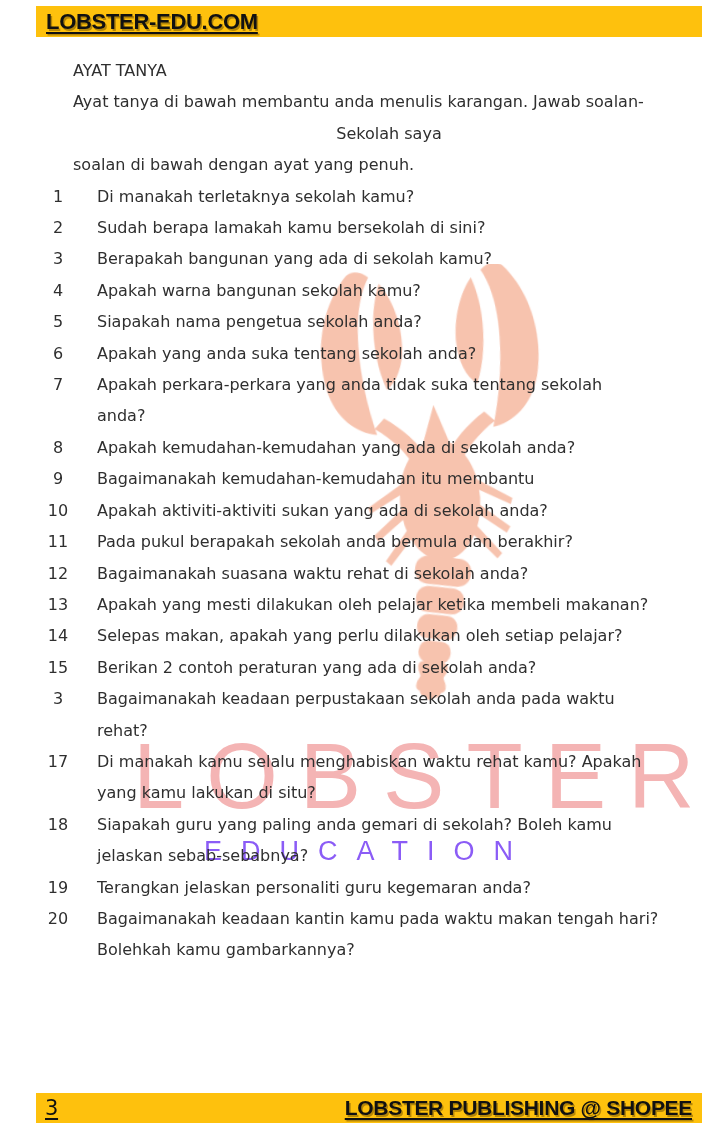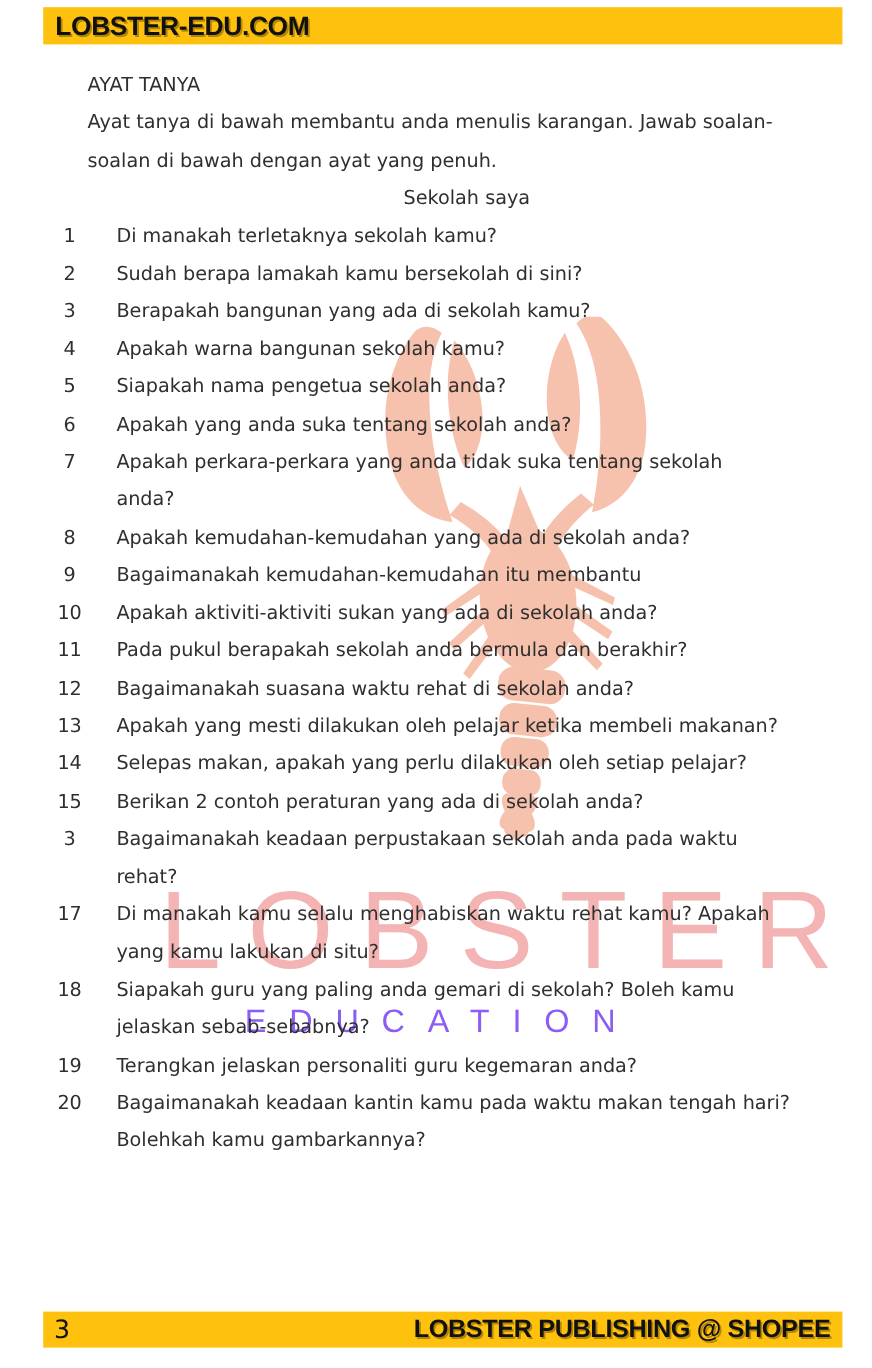--- a/index.html
+++ b/index.html
@@ -9,21 +9,21 @@
   }
   
   .bar{
     position:absolute;left:36px;width:666px;background:#fec10d;
     display:flex;align-items:center;box-sizing:border-box;
     font-family:"Liberation Sans",sans-serif;font-weight:700;color:#111;
   }
   .bar-top{top:6px;height:31px;padding-left:10px;}
   .bar-bottom{top:1093px;height:30px;justify-content:space-between;padding:0 10px 0 9px;}
   .bar-link{
-    font-size:22px;letter-spacing:-0.3px;
+    font-size:22px;letter-spacing:-0.3px;text-decoration:underline;
     text-decoration-thickness:2px;text-underline-offset:3px;
     text-shadow:1.5px 1.5px 0 rgba(70,45,0,0.40);
   }
   .bar-bottom .bar-link{font-size:21px;}
   .page-num{font-weight:400;font-size:18px;font-family:"DejaVu Sans",sans-serif;text-shadow:none;}
   
   .wm-lobster{position:absolute;left:308px;top:264px;width:262px;height:442px;z-index:0;}
   .wm-brand{
     position:absolute;left:100px;top:730px;z-index:0;
     font-family:"Liberation Sans",sans-serif;font-size:92px;line-height:1;
@@ -86,22 +86,22 @@
 <div class="wm-brand">LOBSTER</div>
 <div class="wm-sub">EDUCATION</div>
 
 <div class="bar bar-top">
   <span class="bar-link">LOBSTER-EDU.COM</span>
 </div>
 
 <div class="content">
   <div class="line">AYAT TANYA</div>
   <div class="line">Ayat tanya di bawah membantu anda menulis karangan. Jawab soalan-</div>
+  <div class="line subtitle">Sekolah saya</div>
   <div class="line">soalan di bawah dengan ayat yang penuh.</div>
-  <div class="line subtitle">Sekolah saya</div>
   <div id="questions">
       <div class="qrow">
         <div class="qnum">1</div>
         <div class="qtext">Di manakah terletaknya sekolah kamu?</div>
       </div>
       <div class="qrow">
         <div class="qnum">2</div>
         <div class="qtext">Sudah berapa lamakah kamu bersekolah di sini?</div>
       </div>
       <div class="qrow">

